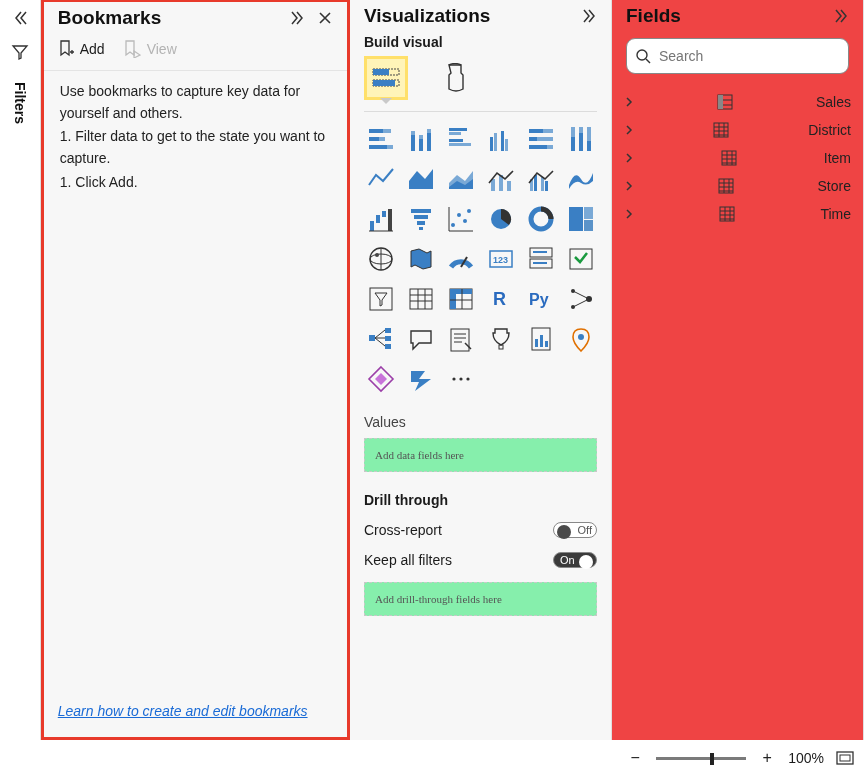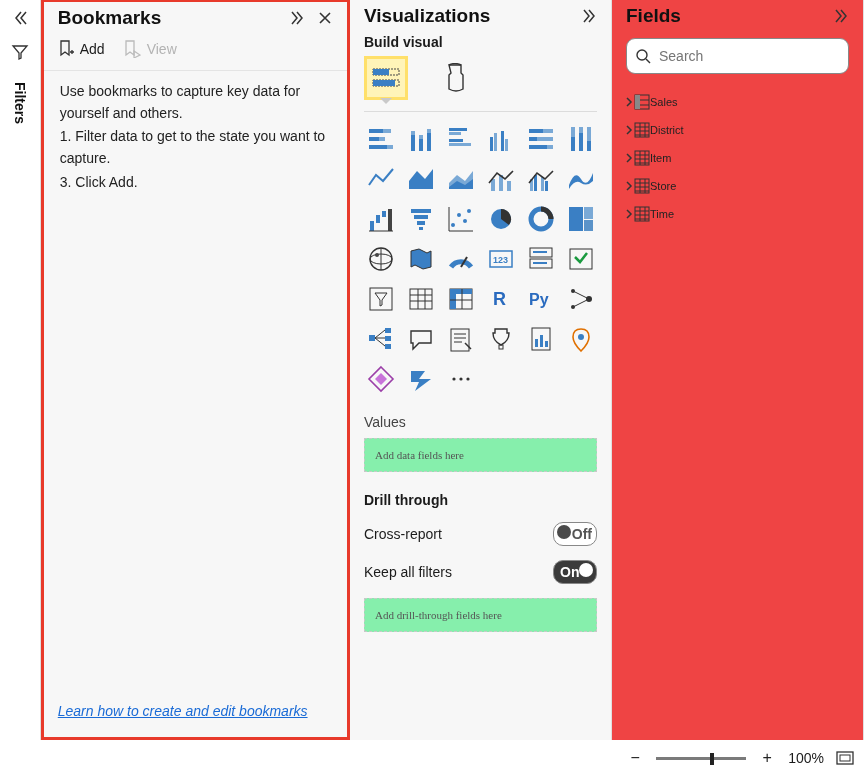--- a/index.html
+++ b/index.html
@@ -158,28 +158,27 @@
     font-size: 14px; font-weight:600;
     padding: 20px 14px 10px 14px;
   }
   .toggle-row {
     display:flex; align-items:center; justify-content:space-between;
     padding: 4px 14px 10px 14px;
     font-size: 14px;
   }
   .toggle {
     position: relative;
-    width: 44px; height: 24px;
+    width: 44px; height: 16px;
     background:#fff;
     border-radius: 10px;
     border:1px solid #888;
     display:flex; align-items:center;
     cursor:pointer;
-    font-size:14px;
-    font-weight:bold;
+    font-size:11px;
   }
   .toggle .knob {
     position:absolute; width:14px; height:14px; border-radius:50%;
     background:#4a4a4a; top:2px;
   }
   .toggle.off { justify-content:flex-end; padding-right:4px; color:#555;}
   .toggle.off .knob{ left:3px; }
   .toggle.on { background:#3b3b3b; color:#fff; justify-content:flex-start; padding-left:6px;}
   .toggle.on .knob{ right:3px; background:#fff; }
 
@@ -197,22 +196,23 @@
     background:#fff;
   }
   .search-box input{
     border:none; outline:none; flex:1; font-size:14px;
     background:transparent;
   }
   .field-list { padding: 0 6px; }
   .field-item {
     display:flex; align-items:center; gap:0;
     padding: 6px 6px;
-    font-size: 11px; color:#222;
+    font-size: 14px; color:#222;
     cursor:pointer;
+    justify-content:space-between;
   }
 
   
   .zoom-track{
     width: 90px; height: 3px; background:#7a7a7a; position:relative;
   }
   .zoom-knob{
     position:absolute; top:-4px; left:60%;
     width:4px; height:12px; background:#222;
   }
@@ -266,21 +266,21 @@
         <svg width="18" height="18" viewBox="0 0 18 18">
             <path d="M3 1 H11 V15 L7 12 L3 15 Z" fill="none" stroke="#bbb" stroke-width="1.3"></path>
             <path d="M11 11 L17 15 L11 18 Z" fill="none" stroke="#bbb" stroke-width="1.2"></path>
           </svg>
         <span>View</span>
       </span>
     </div>
     <div class="bm-body">
       <p>Use bookmarks to capture key data for yourself and others.</p>
       <p>1. Filter data to get to the state you want to capture.</p>
-      <p>3. Click Add.</p>
+      <p>1. Click Add.</p>
     </div>
     <div class="bm-footer">
       <a href="#">Learn how to create and edit bookmarks</a>
     </div>
   </div>
 
   <div class="pane viz">
     <div class="pane-header">
       <div class="pane-title">Visualizations</div>
       <div class="hdr-btn">

